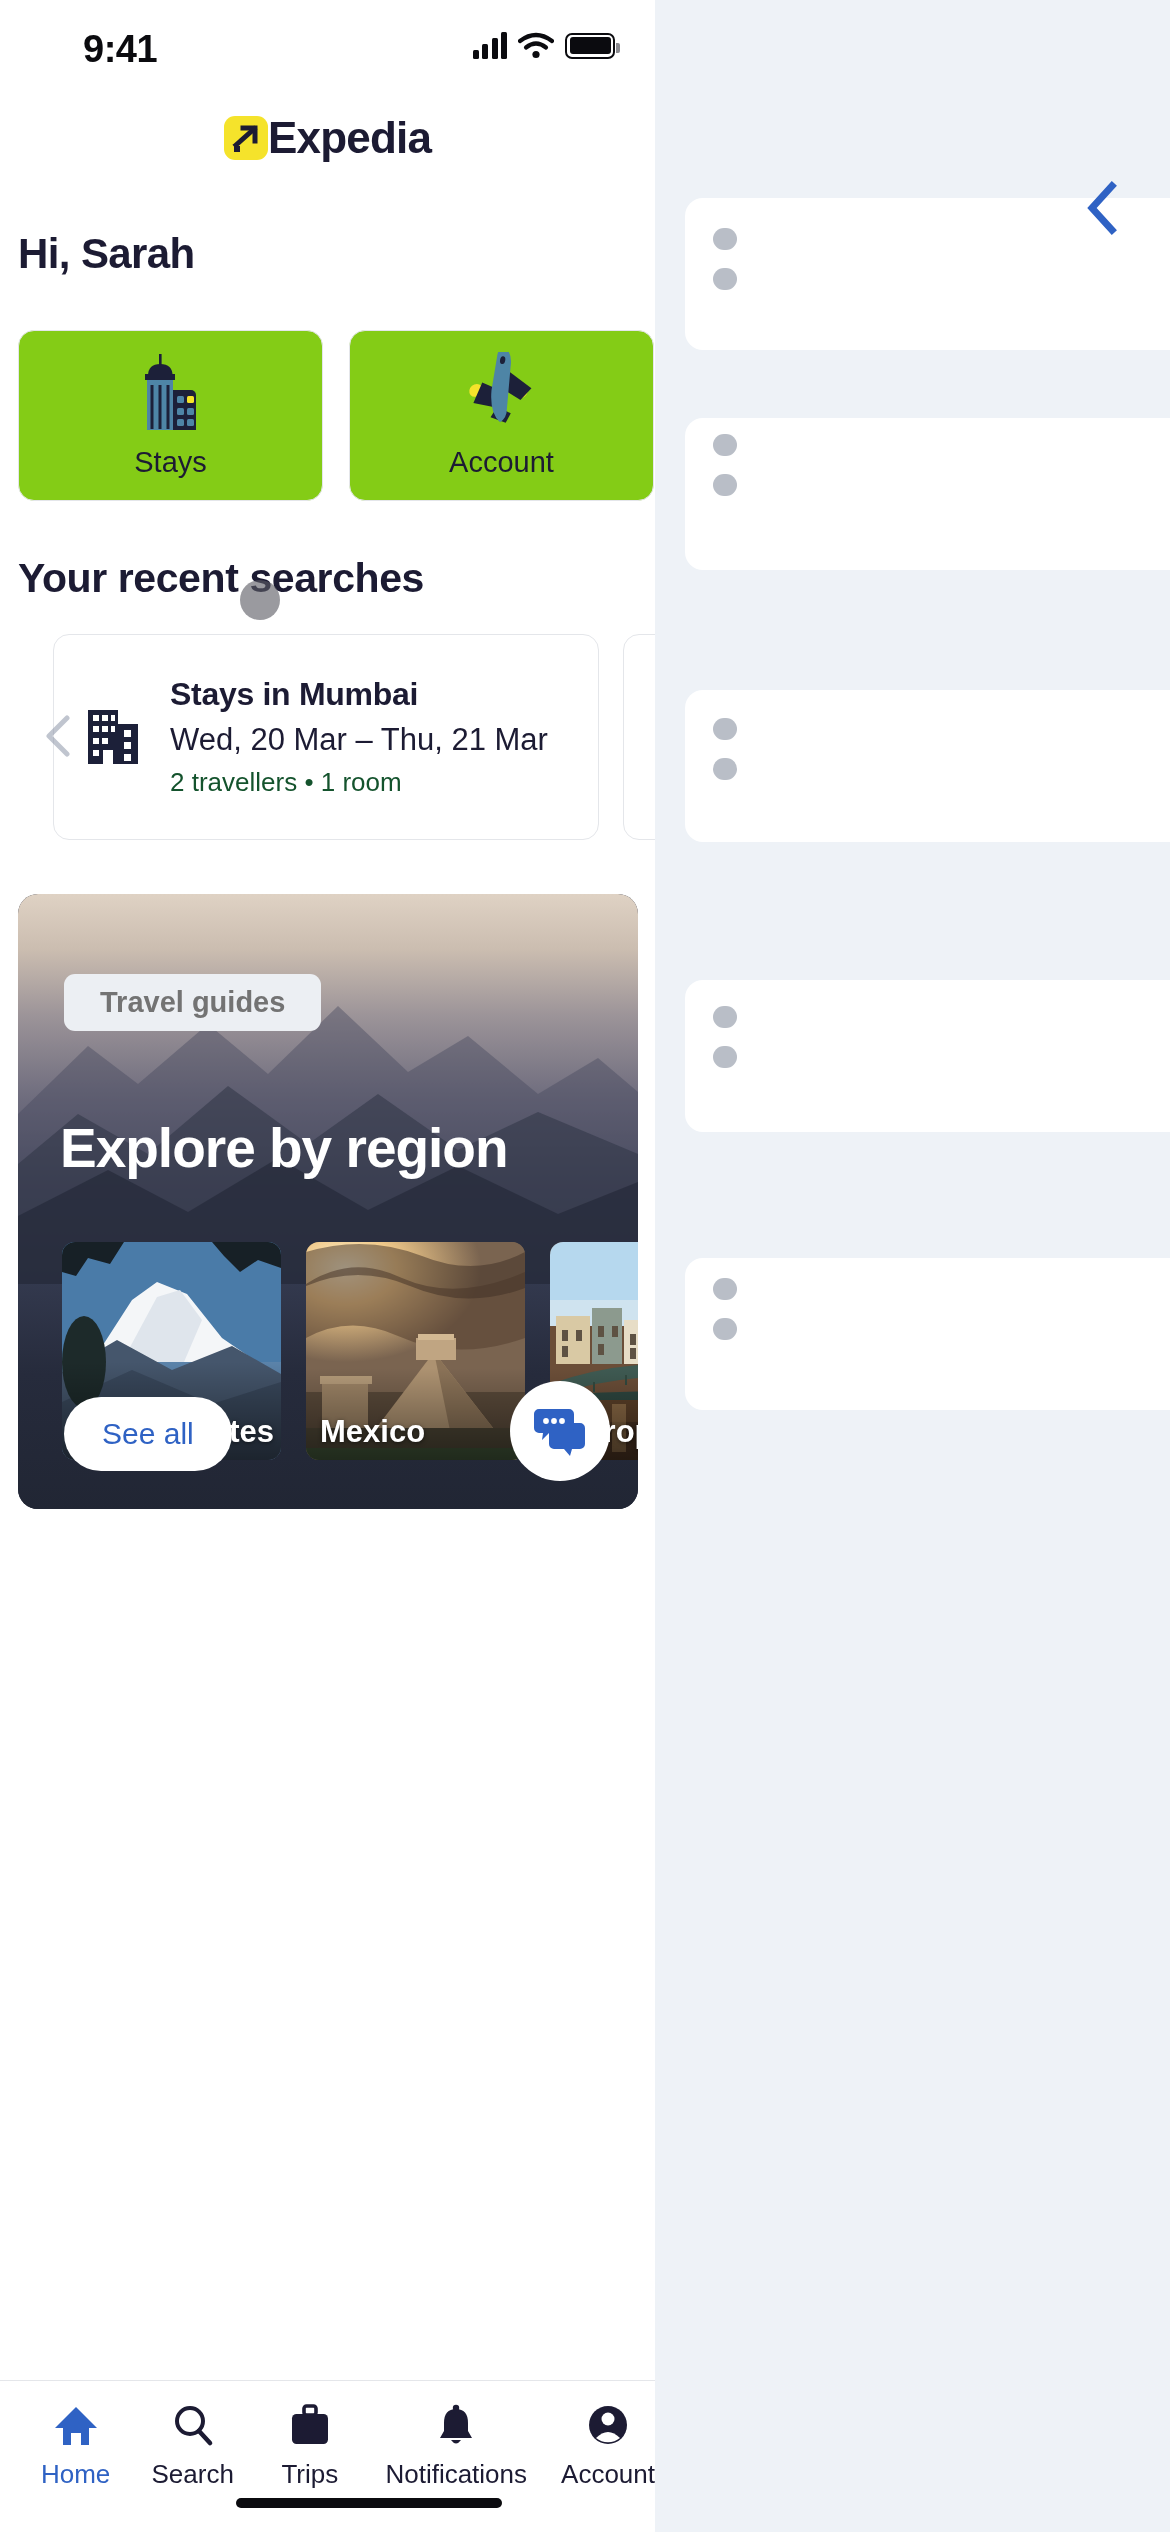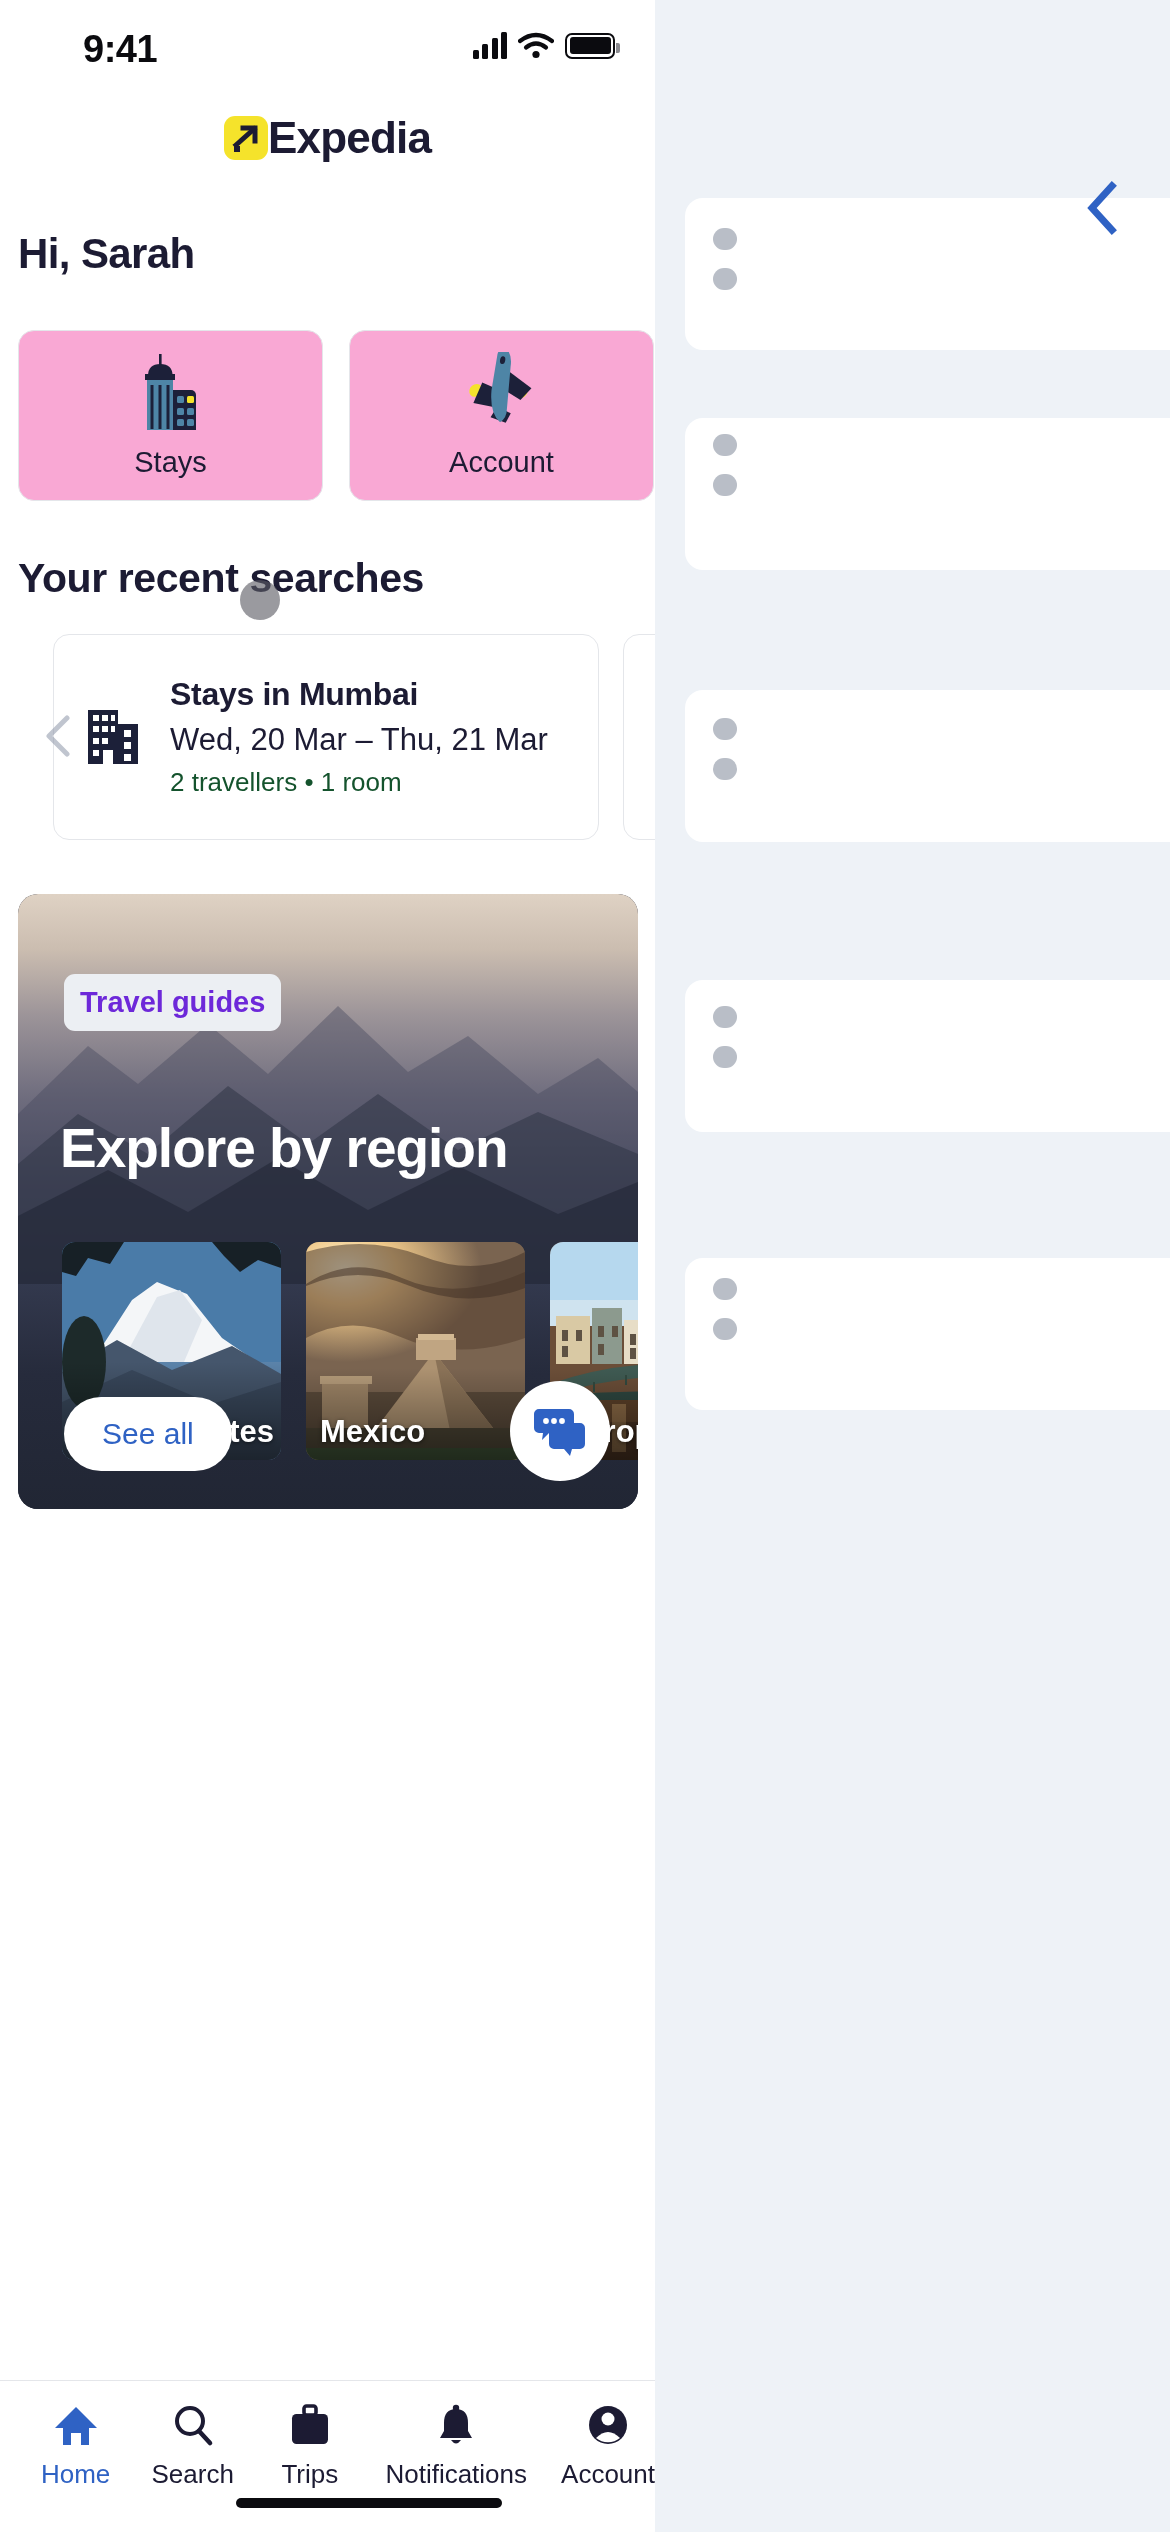--- a/index.html
+++ b/index.html
@@ -82,21 +82,21 @@
     margin:46px 0 0 18px;
     font-size:42px; font-weight:700; color:#1c1b33; letter-spacing:-0.6px;
   }
 
   
   #quick-actions {
     display:flex; gap:26px; margin:52px 0 0 18px;
   }
   .qa-card {
     width:305px; height:171px; border:1.6px solid #e4e6ea; border-radius:16px;
-    background:#f9a8d4; display:flex; flex-direction:column;
+    background:#84cc16; display:flex; flex-direction:column;
     align-items:center; justify-content:center; gap:14px;
   }
   .qa-label { font-size:29px; color:#1c1b33; }
   .qa-icon { width:86px; height:80px; }
 
   
   .section-title {
     margin:54px 0 0 18px;
     font-size:41px; font-weight:700; color:#1c1b33; letter-spacing:-0.4px;
   }
@@ -130,21 +130,21 @@
   #guides-sky {
     position:absolute; inset:0;
     background:linear-gradient(180deg,
       #dfd2c4 0%, #cbbdb0 9%, #9b9398 20%,
       #6f6d7e 33%, #4b4e63 48%, #343a4f 62%, #262b3c 78%, #212634 100%);
   }
   .mtn { position:absolute; }
   #guides-badge {
     position:absolute; left:46px; top:80px;
     background:#eceff3; border-radius:11px;
-    padding:12px 16px; font-size:29px; font-weight:600; color:#6d28d9;
+    padding:12px 36px; font-size:29px; font-weight:600; color:#737373;
   }
   #guides-heading {
     position:absolute; left:42px; top:222px;
     font-size:55px; font-weight:700; color:#fff; letter-spacing:-1px;
   }
   #region-rail {
     position:absolute; left:44px; top:348px;
     display:flex; gap:25px;
   }
   .region-card {

